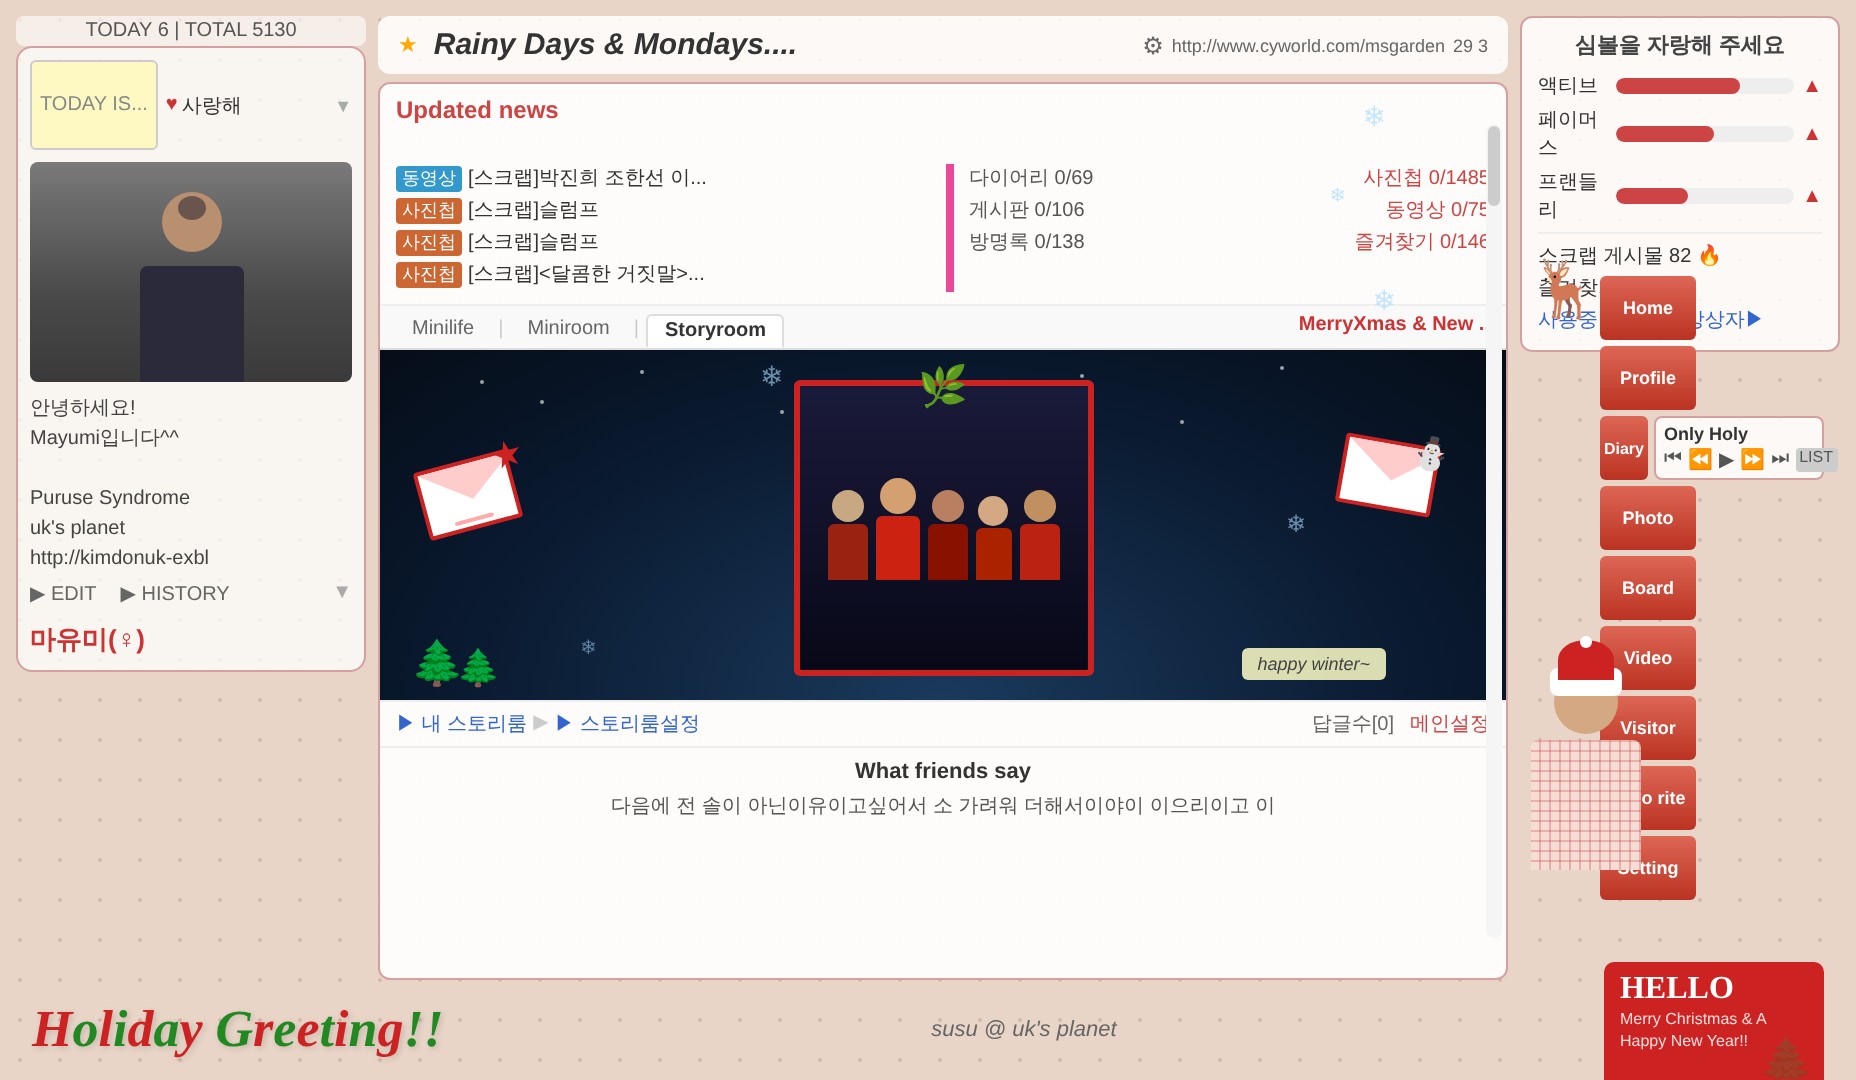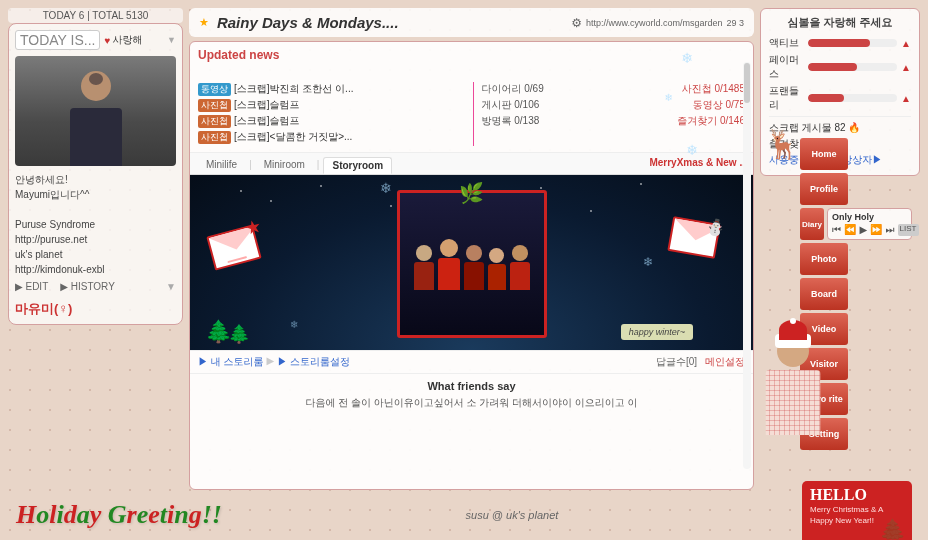--- a/index.html
+++ b/index.html
@@ -40,25 +40,25 @@
     }
 
     .today-is-bar {
       display: flex;
       align-items: center;
       gap: 4px;
       margin-bottom: 6px;
     }
 
     .today-is-label {
-      background: #ffffff;
+      background: #fef9c3;
       border: 1px solid #ccc;
       border-radius: 3px;
-      padding: 1px 4px;
-      font-size: 14px;
+      padding: 16px 4px;
+      font-size: 10px;
       color: #888;
     }
 
     .today-is-value {
       font-size: 10px;
       color: #333;
       display: flex;
       align-items: center;
       gap: 2px;
     }
@@ -155,21 +155,21 @@
     }
 
     .news-grid {
       display: grid;
       grid-template-columns: 1fr 1fr;
       gap: 2px;
       margin-top: 20px;
     }
 
     .news-left { padding-right: 8px; }
-    .news-right { padding-left: 8px; border-left: 1px solid #ec4899; }
+    .news-right { padding-left: 8px; border-left: 4px solid #ec4899; }
 
     .news-item {
       display: flex;
       align-items: center;
       gap: 3px;
       margin-bottom: 2px;
       font-size: 10px;
     }
 
     .badge {
@@ -517,21 +517,20 @@
               </div>
             </div>
           </div>
         </div>
 
         <div class="profile-text">
           <div>안녕하세요!</div>
           <div>Mayumi입니다^^</div>
           <br>
           <div>Puruse Syndrome</div>
-          <div>http://puruse.net</div>
           <div>uk's planet</div>
           <div>http://kimdonuk-exbl</div>
         </div>
 
         <div class="edit-bar">
           <span class="edit-btn">▶ EDIT</span>
           <span class="edit-btn" style="margin-left:8px;">▶ HISTORY</span>
           <span style="margin-left:auto;color:#aaa;cursor:pointer;">▼</span>
         </div>
 

